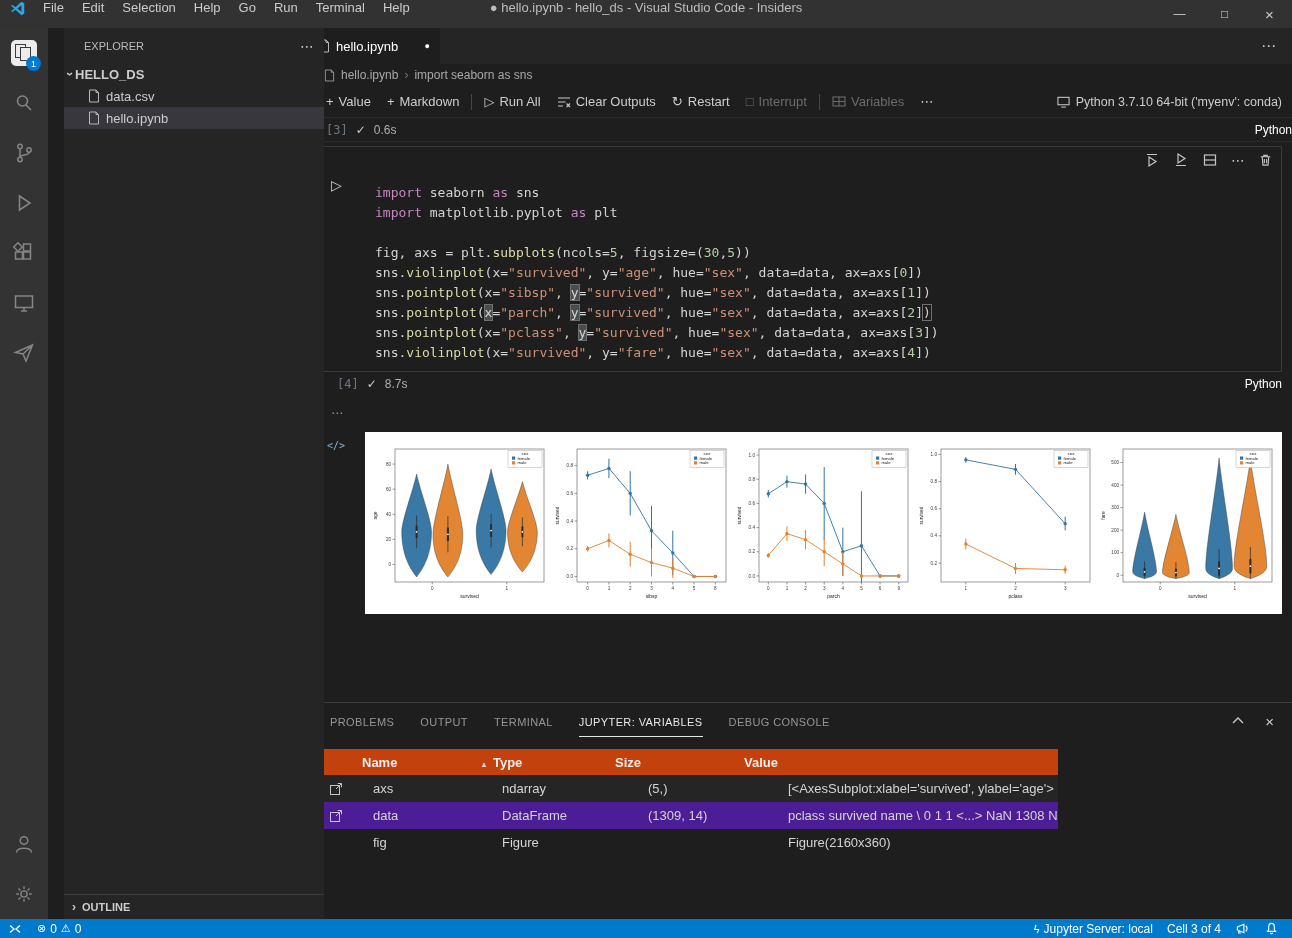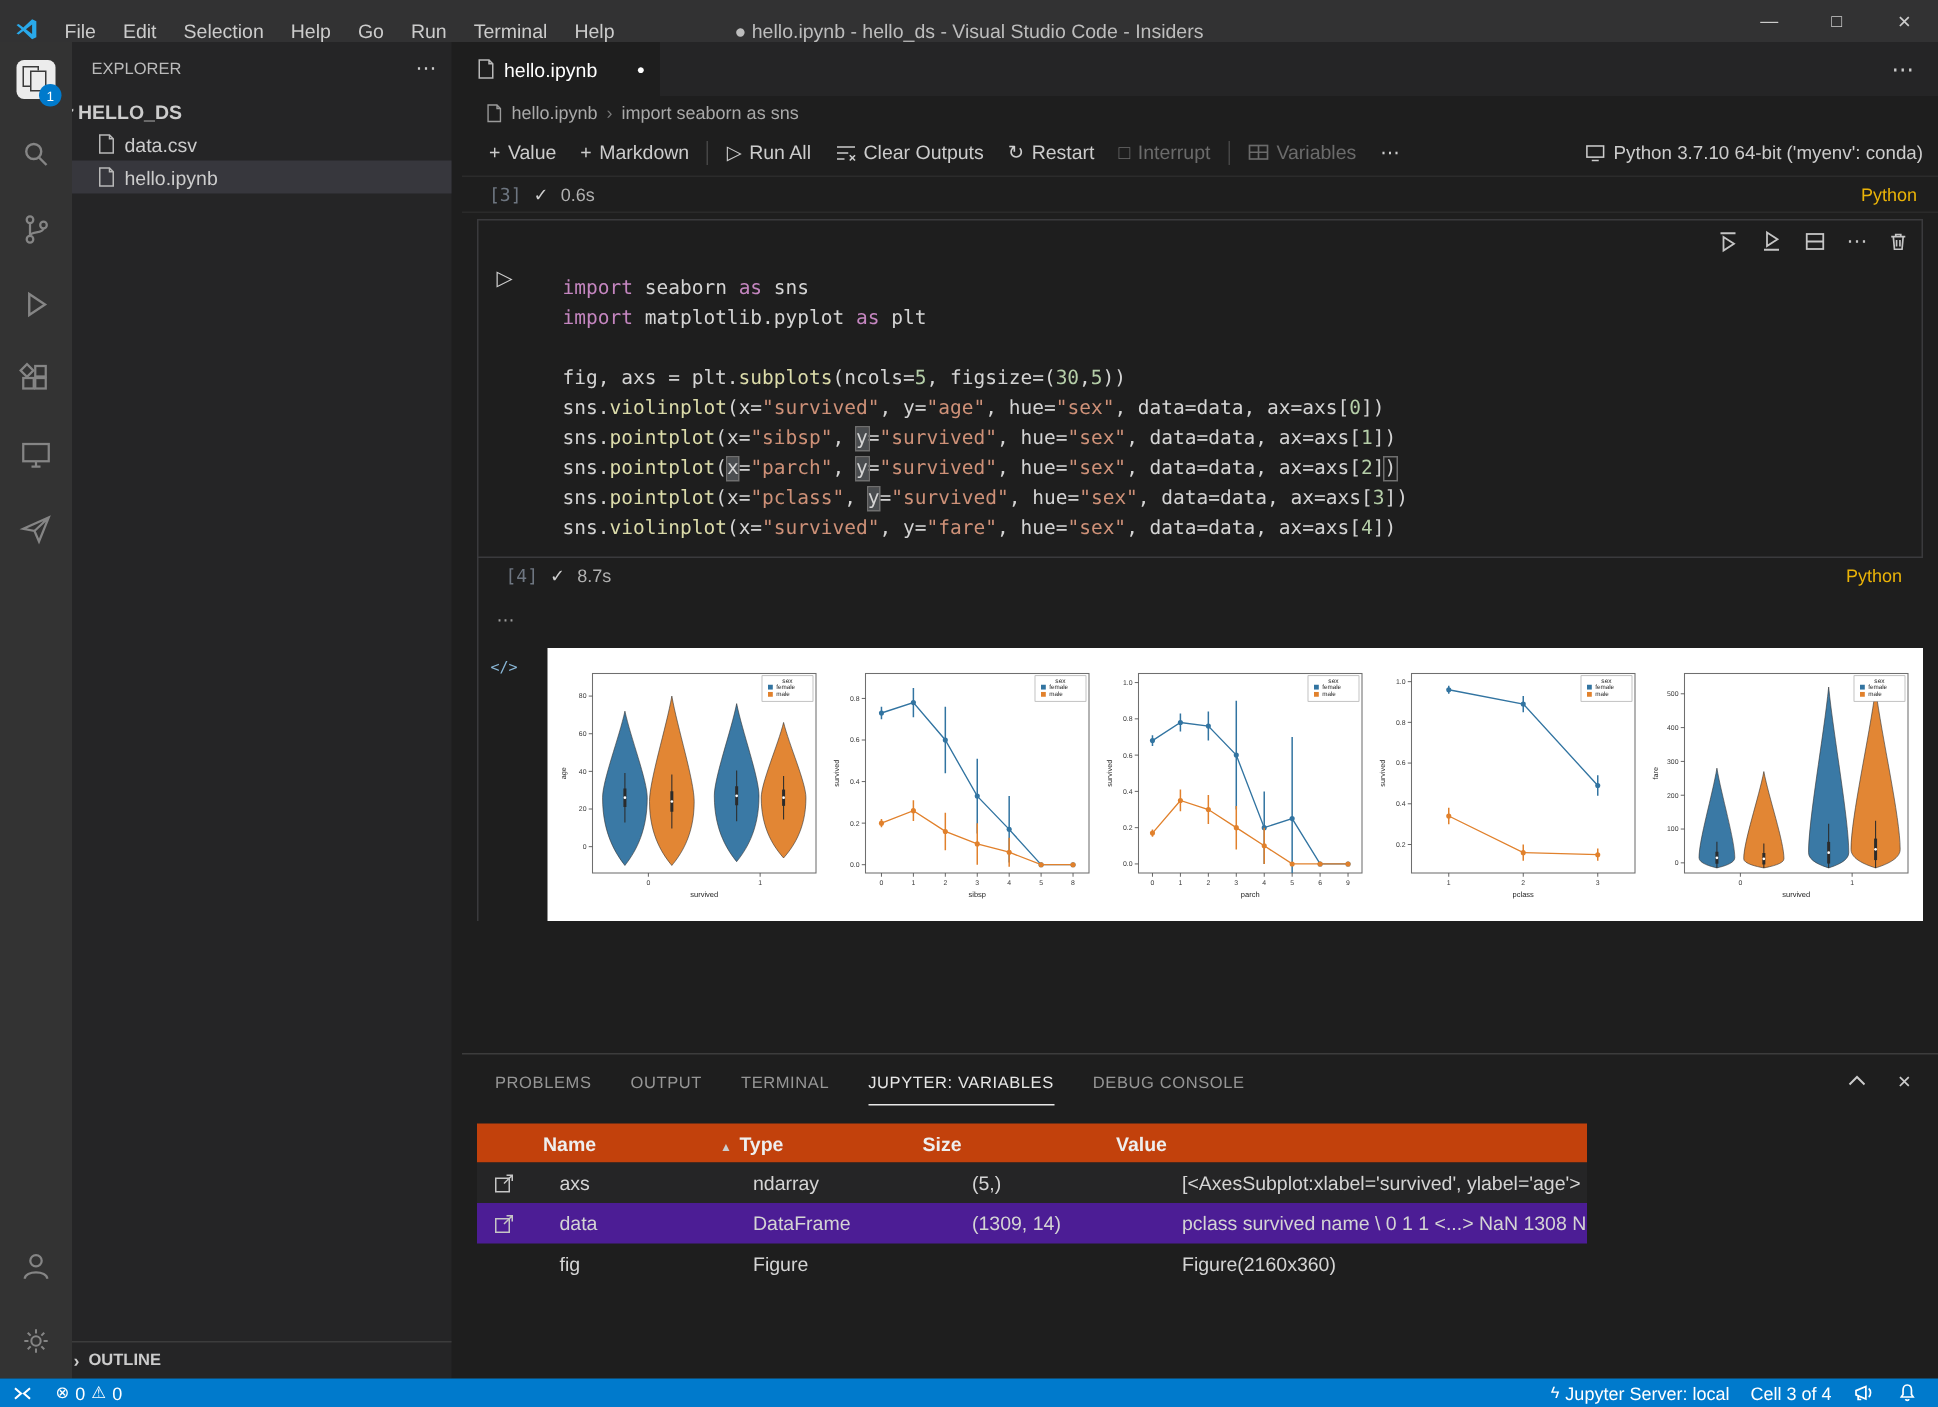--- a/index.html
+++ b/index.html
@@ -6,42 +6,42 @@
   html,body { width:1292px; height:938px; overflow:hidden; }
   body {
     background:#1e1e1e; color:#cccccc;
     font-family:"Liberation Sans","DejaVu Sans",sans-serif;
     font-size:13px; position:relative;
   }
   svg { display:block; }
 
   
   .titlebar { position:absolute; top:0; left:0; width:1292px; height:28px;
-    background:#323233; display:flex; align-items:flex-end; z-index:30; }
+    background:#323233; display:flex; align-items:flex-start; z-index:30; }
   .tb-logo { width:34px; display:flex; justify-content:center; }
   .tb-menu { padding:0 9px; color:#cccccc; font-size:13px; cursor:default; }
   .tb-title { position:absolute; left:50%; transform:translateX(-50%); color:#bdbdbd; font-size:13px; white-space:nowrap; }
   .tb-controls { margin-left:auto; display:flex; height:28px; }
   .tb-btn { width:45px; display:flex; align-items:center; justify-content:center; color:#cccccc; font-size:12px; }
 
   
   .activitybar { position:absolute; top:28px; left:0; width:48px; height:891px;
     background:#333333; display:flex; flex-direction:column; align-items:center; z-index:20; }
   .ab-item { width:48px; height:50px; display:flex; align-items:center; justify-content:center; position:relative; color:#858585; }
   .ab-item svg { stroke:#858585; }
   .ab-explorer-box { width:26px; height:26px; background:#ececec; border-radius:5px; position:relative; }
   .ab-explorer-box .pg { position:absolute; background:#ececec; border:1.5px solid #3a3a3a; width:11px; height:14px; }
   .ab-explorer-box .pg1 { left:4px; top:4px; }
   .ab-explorer-box .pg2 { left:9px; top:7px; }
   .ab-badge { position:absolute; right:7px; bottom:7px; width:15px; height:15px; background:#007acc;
     color:#fff; border-radius:50%; font-size:9px; display:flex; align-items:center; justify-content:center; }
   .ab-bottom { margin-top:auto; }
 
   
-  .sidebar { position:absolute; top:28px; left:41px; width:260px; height:891px; background:#252526; z-index:10; }
+  .sidebar { position:absolute; top:28px; left:64px; width:260px; height:891px; background:#252526; z-index:10; }
   .sb-header { height:35px; display:flex; align-items:center; padding:0 10px 0 20px; font-size:11px; color:#bbbbbb; }
   .sb-header .more { margin-left:auto; font-size:14px; color:#cccccc; }
   .sb-folder { height:22px; display:flex; align-items:center; gap:3px; padding-left:4px; font-weight:700; color:#cccccc; font-size:13px; }
   .sb-file { height:22px; display:flex; align-items:center; gap:6px; padding-left:24px; color:#cccccc; font-size:13px; }
   .sb-file.selected { background:#37373d; }
   .chev { display:inline-block; color:#cccccc; font-size:12px; }
   .chev.down { transform:rotate(90deg); }
   .sb-outline { position:absolute; bottom:0; left:0; right:0; height:25px; border-top:1px solid #3c3c3c;
     display:flex; align-items:center; gap:6px; padding-left:8px; font-size:11px; font-weight:700; color:#cccccc; }
 
@@ -60,21 +60,21 @@
   .nbt-item.disabled { color:#6b6b6b; }
   .nbt-item.disabled svg { stroke:#6b6b6b; }
   .nbt-sep { width:1px; height:16px; background:#454545; margin:0 4px; }
   .nbt-kernel { margin-left:auto; display:flex; align-items:center; gap:6px; padding-right:10px; color:#cccccc; font-size:12.5px; }
 
   .nbcontent { position:absolute; top:90px; left:0; width:984px; height:514px; overflow:hidden; }
   .exec-row { display:flex; align-items:center; gap:8px; height:24px; padding-left:18px; }
   .exec-idx { font-family:"DejaVu Sans Mono",monospace; font-size:12px; color:#6e7681; }
   .exec-check { color:#cfcfcf; font-size:12px; }
   .exec-time { color:#b0b0b0; font-size:12px; }
-  .exec-lang { margin-left:auto; padding-right:14px; color:#eab308; font-size:12px; }
+  .exec-lang { margin-left:auto; color:#ffffff; font-size:12px; }
   .prev-status { border-bottom:1px solid #2a2a2a; }
 
   .cell { position:absolute; top:28px; left:10px; width:964px; height:226px; border:1px solid #3a3a3d; background:#1e1e1e; }
   .cell-toolbar { position:absolute; top:5px; right:8px; display:flex; align-items:center; gap:13px; color:#c5c5c5; }
   .cell-toolbar svg { stroke:#c5c5c5; }
   .cell-run { position:absolute; left:12px; top:30px; color:#cccccc; font-size:14px; }
   .code { position:absolute; left:56px; top:36px; font-family:"DejaVu Sans Mono",monospace; font-size:13px; line-height:20px; white-space:pre; }
   .code-line { min-height:20px; }
   .tok-kw { color:#c586c0; } .tok-fn { color:#dcdcaa; } .tok-str { color:#ce9178; }
   .tok-num { color:#b5cea8; } .tok-p { color:#d4d4d4; }

